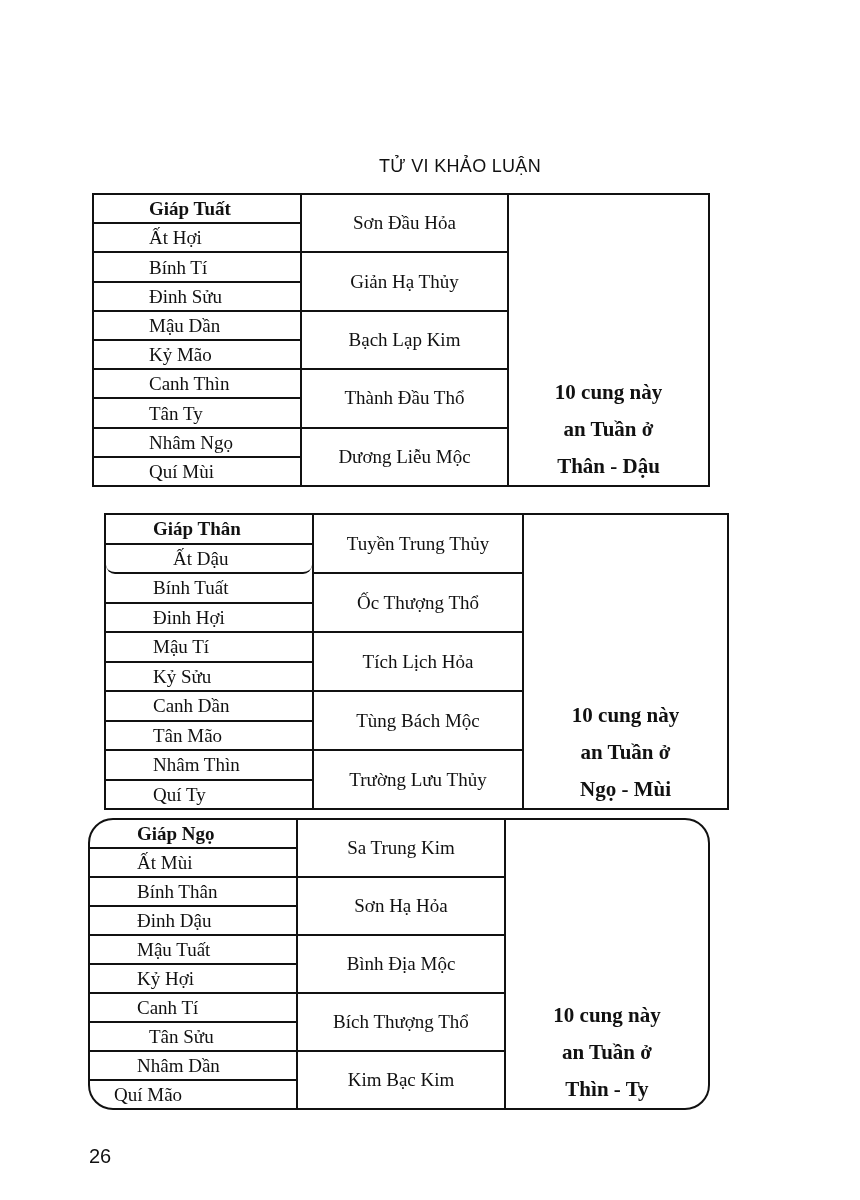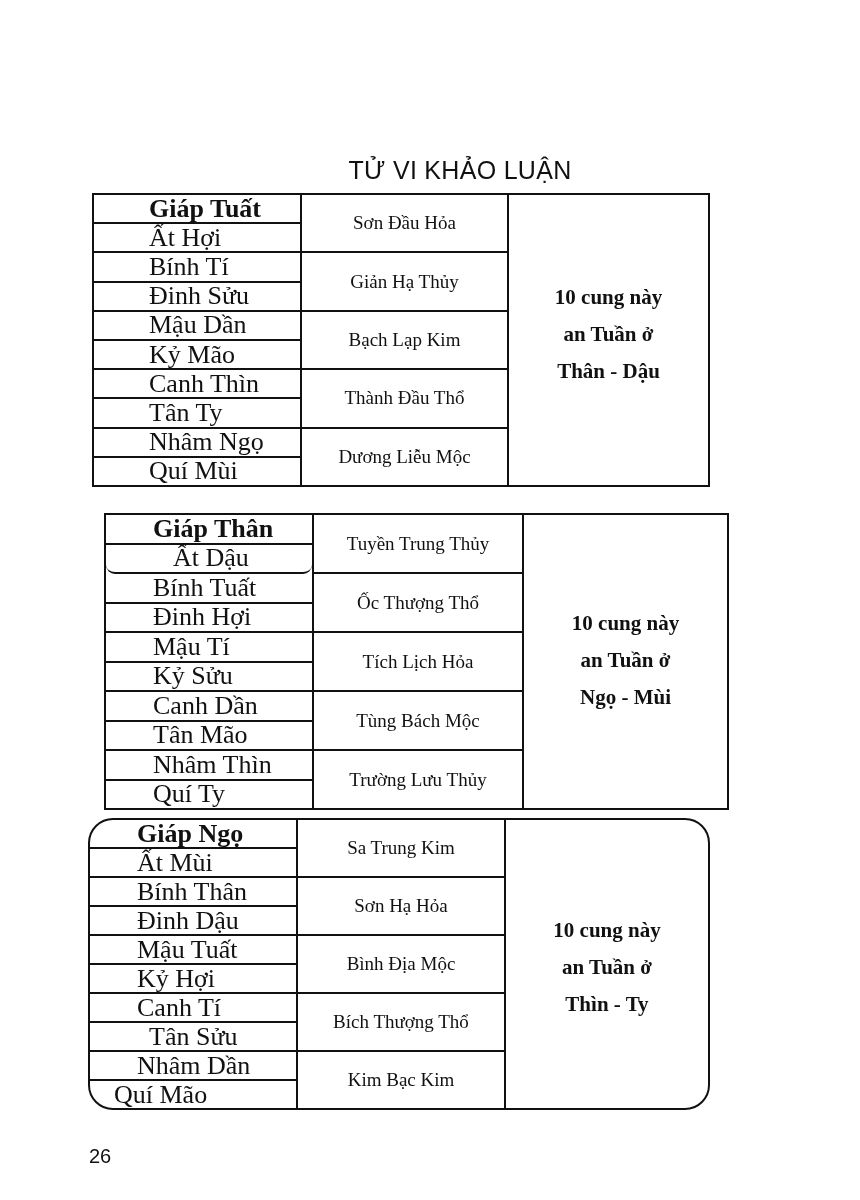--- a/index.html
+++ b/index.html
@@ -1,22 +1,22 @@
 <!DOCTYPE html>
 <html><head>
 <meta charset="utf-8">
 <style>
   html, body { margin:0; padding:0; background:#ffffff; }
   body { width:860px; height:1200px; position:relative; overflow:hidden; color:#111; font-family:"Liberation Serif", serif; }
-  .running-head { position:absolute; top:156px; left:0; width:860px; text-align:center; font-family:"Liberation Sans", sans-serif; font-size:25px; letter-spacing:0.3px; padding-left:60px; box-sizing:border-box; }
+  .running-head { position:absolute; top:156px; left:0; width:860px; text-align:center; font-family:"Liberation Sans", sans-serif; font-size:18px; letter-spacing:0.3px; padding-left:60px; box-sizing:border-box; }
   .tbl { position:absolute; border:2px solid #111; box-sizing:border-box; display:flex; background:#fff; }
   .col-names { width:206px; border-right:2px solid #111; display:flex; flex-direction:column; }
   .col-elem { width:205px; border-right:2px solid #111; display:flex; flex-direction:column; }
-  .col-note { flex:1; display:flex; align-items:flex-start; justify-content:center; }
-  .name { flex:1; border-bottom:2px solid #111; font-size:26px; padding-left:55px; display:flex; align-items:center; line-height:1;font-family:Liberation Serif, serif; }
+  .col-note { flex:1; display:flex; align-items:flex-end; justify-content:center; }
+  .name { flex:1; border-bottom:2px solid #111; font-size:19px; padding-left:55px; display:flex; align-items:center; line-height:1;font-family:Liberation Serif, serif; }
   .name:last-child { border-bottom:none; }
   .name.bold { font-weight:bold; }
   .elem { flex:1; border-bottom:2px solid #111; font-size:19px; display:flex; align-items:center; justify-content:center; }
   .elem:last-child { border-bottom:none; }
   .note { font-weight:bold; font-size:21px; text-align:center; line-height:37px; }
   .page-num { position:absolute; left:89px; top:1145px; font-family:"Liberation Sans", sans-serif; font-size:20px; }
 </style>
 </head>
 <body>
 

